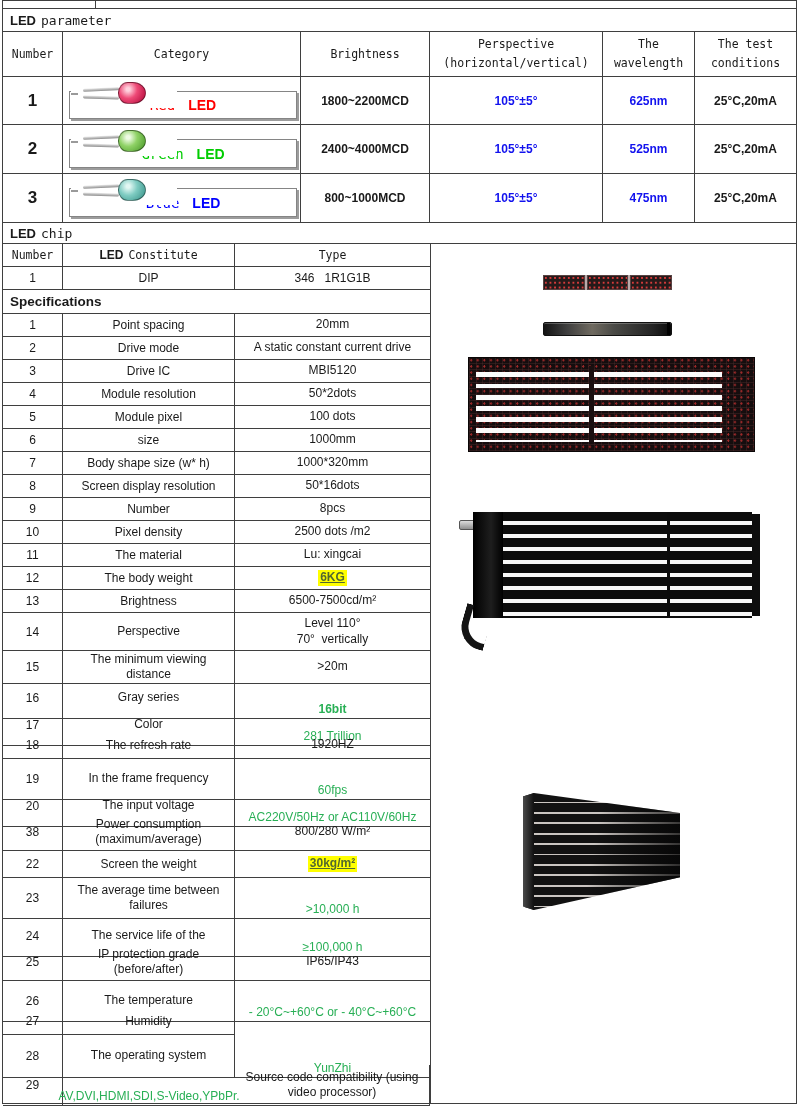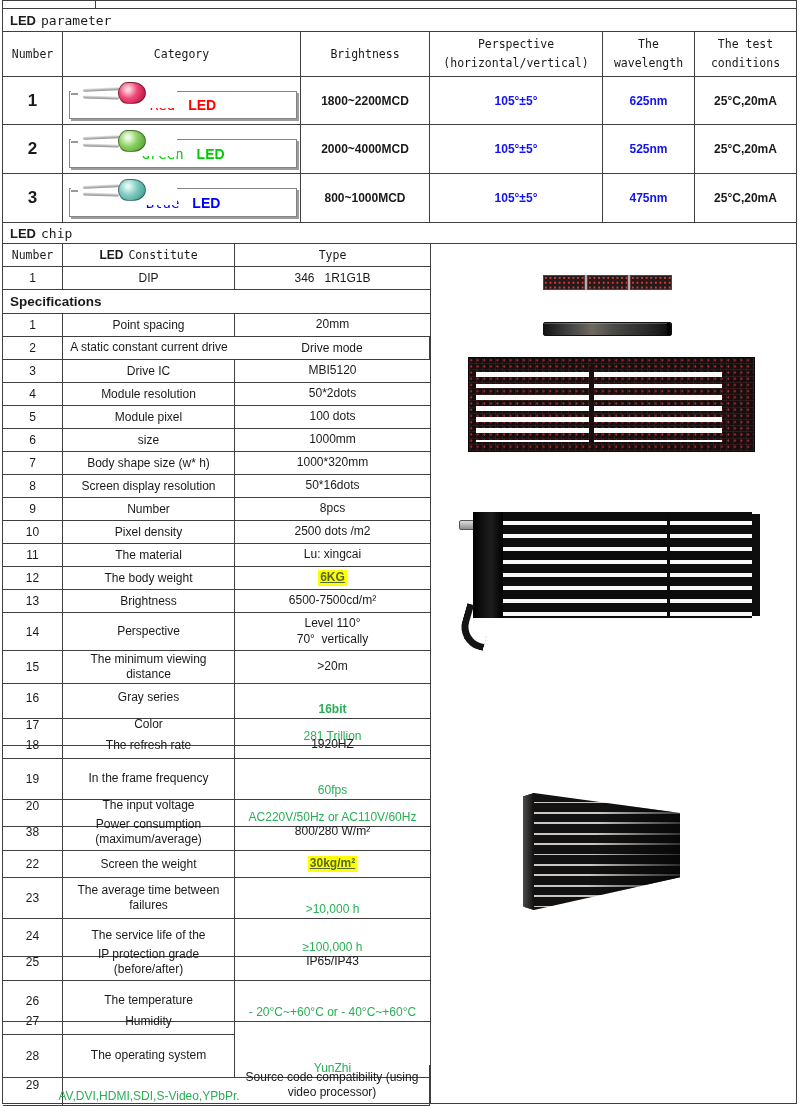--- a/index.html
+++ b/index.html
@@ -185,21 +185,21 @@
             <span class="lname">Green</span>
             <span class="lled">LED</span>
           </div>
           <div class="ledpic">
             <span class="tick"></span>
             <span class="leg l1"></span>
             <span class="leg l2"></span>
             <span class="bulb"></span>
           </div>
         </div>
-        <div class="c mt-val">2000~4000MCD</div>
+        <div class="c mt-val">2400~4000MCD</div>
         <div class="c mt-val blue">105°±5°</div>
         <div class="c mt-val blue">525nm</div>
         <div class="c mt-val nr">25°C,20mA</div>
 
         <div class="c mt-num">3</div>
         <div class="c" data-color="blue">
           <div class="ledlabel">
             <span class="lname">Blue</span>
             <span class="lled">LED</span>
           </div>
@@ -247,25 +247,25 @@
               <div class="c spec-num">1</div>
               <div class="c spec-label">Point spacing</div>
               <div class="c spec-val nr" data-vstyle="">
                 <span class="t">20mm</span>
                 <span class="t2"></span>
               </div>
             </div>
 
             <div class="spec-row" data-size="s">
               <div class="c spec-num">2</div>
+              <div class="c spec-label">Drive mode</div>
               <div class="c spec-val nr" data-vstyle="">
                 <span class="t">A static constant current drive</span>
                 <span class="t2"></span>
               </div>
-              <div class="c spec-label">Drive mode</div>
             </div>
 
             <div class="spec-row" data-size="s">
               <div class="c spec-num">3</div>
               <div class="c spec-label">Drive IC</div>
               <div class="c spec-val nr" data-vstyle="">
                 <span class="t">MBI5120</span>
                 <span class="t2"></span>
               </div>
             </div>

